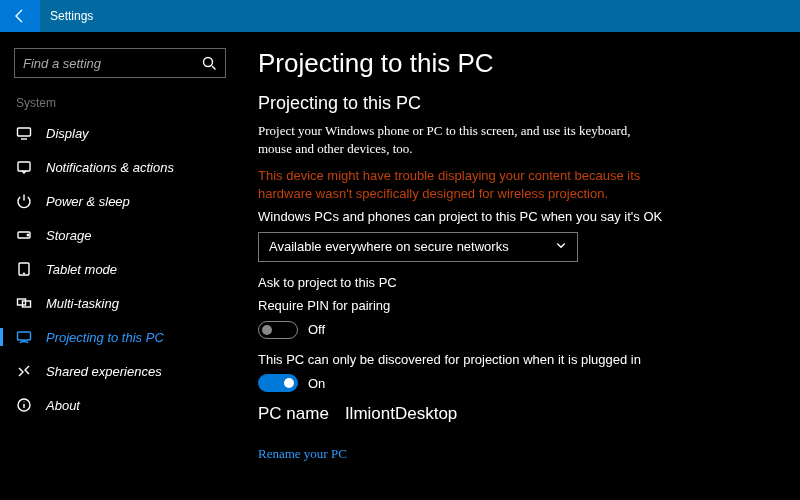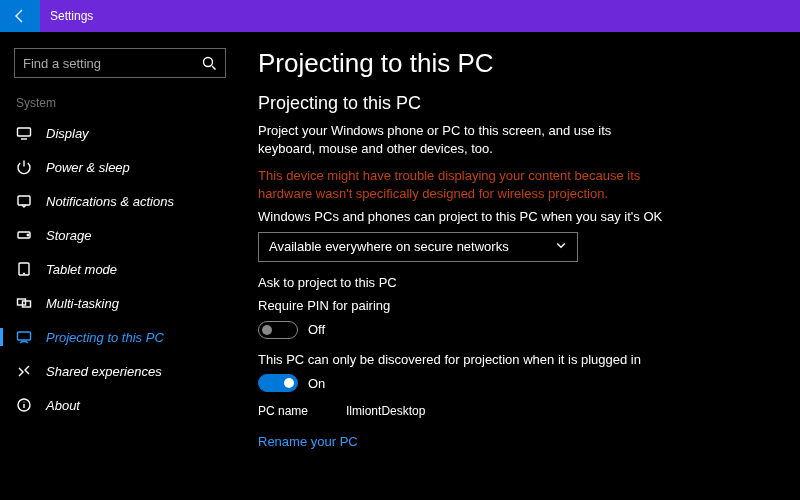--- a/index.html
+++ b/index.html
@@ -1,47 +1,47 @@
 <!DOCTYPE html>
 <html><head>
 <meta charset="utf-8">
 <style>
   * { box-sizing: border-box; margin: 0; padding: 0; }
   html, body { width: 800px; height: 500px; overflow: hidden; background:#000; color:#fff; font-family: "Segoe UI", Arial, sans-serif; font-size:13px; }
-  .titlebar { display:flex; align-items:center; height:32px; background:#6d28d9; }
+  .titlebar { display:flex; align-items:center; height:32px; background:#0369a1; }
   .back-btn { width:40px; height:32px; background:#0078d7; display:flex; align-items:center; justify-content:center; }
   .title { padding-left:10px; font-size:12px; }
   .body { display:flex; height:calc(500px - 32px); }
   .sidebar { width:240px; padding:12px 0 0 0; }
   .home-row { display:flex; align-items:center; gap:12px; padding:6px 16px 10px 16px; font-size:14px; }
-  .search { margin:4px 14px 14px 14px; height:30px; border:1px solid #666; display:flex; align-items:center; padding:0 8px; color:#aaa; font-size:13px; }
+  .search { margin:4px 14px 14px 14px; height:30px; border:1px solid #666; display:flex; align-items:center; padding:0 8px; color:#aaa; font-size:13px;font-style:italic; }
   .search span.ph { flex:1; }
   .cat { color:#737373; font-size:12px; padding:4px 16px 6px 16px; }
   .nav-item { display:flex; align-items:center; gap:14px; padding:9px 16px; font-size:13px; color:#fff;font-style:italic; }
   .nav-item.active { color:#2e9bff; }
   .nav-item.active::before { content:""; position:absolute; left:0; width:3px; height:18px; background:#2e9bff; }
   .nav-item { position:relative; }
   .icon { width:16px; height:16px; display:flex; align-items:center; justify-content:center; flex:0 0 16px; }
   .icon svg { width:16px; height:16px; stroke:#fff; fill:none; stroke-width:1.4; }
   .nav-item.active .icon svg { stroke:#2e9bff; }
   .content { flex:1; padding:10px 26px 10px 18px; overflow:hidden; }
   .h1 { font-size:26px; font-weight:300; margin:6px 0 14px 0; }
   .h2 { font-size:18px; font-weight:400; margin-bottom:8px; }
-  .desc { font-size:13px; line-height:1.35; max-width:400px; margin-bottom:10px; }
+  .desc { font-size:13px; line-height:1.35; max-width:400px; margin-bottom:10px;font-family:Liberation Serif, serif; }
   .warn { color:#c2410c; font-size:13px; line-height:1.35; max-width:420px; margin-bottom:6px; }
   .label { font-size:13px; margin:6px 0 6px 0; max-width:420px; line-height:1.35; }
   .select { width:320px; height:30px; border:1px solid #777; display:flex; align-items:center; padding:0 10px; font-size:13px; margin-bottom:12px; justify-content:space-between; }
   .chev svg { width:12px; height:12px; stroke:#fff; fill:none; stroke-width:1.8; }
   .toggle-row { display:flex; align-items:center; gap:10px; margin:4px 0 12px 0; }
   .toggle { width:40px; height:18px; border-radius:9px; border:1px solid #888; position:relative; }
   .toggle .knob { position:absolute; width:10px; height:10px; border-radius:50%; top:3px; left:3px; background:#888; }
   .toggle.on { background:#0078d7; border-color:#0078d7; }
   .toggle.on .knob { left:auto; right:3px; background:#fff; }
-  .pcname-row { display:flex; gap:38px; font-size:12px; margin:4px 0 4px 0; }
-  .link { color:#2e9bff; font-size:13px; margin-top:12px; display:inline-block; }
+  .pcname-row { display:flex; gap:16px; font-size:17px; margin:4px 0 4px 0; }
+  .link { color:#2e9bff; font-size:13px; margin-top:18px; display:inline-block;font-family:Liberation Serif, serif; }
 </style>
 </head>
 <body>
 
 <div class="titlebar">
   <div class="back-btn">
     <span class="icon">
       <svg viewBox="0 0 16 16">
           <path d="M10 2 L4 8 L10 14"></path>
         </svg>
@@ -68,34 +68,34 @@
           <svg viewBox="0 0 16 16">
             <rect x="1.5" y="3" width="13" height="8" rx="1"></rect>
             <path d="M5 14h6"></path>
           </svg>
         </span>
       <span>Display</span>
     </div>
     <div class="nav-item">
       <span class="icon">
           <svg viewBox="0 0 16 16">
+            <rect x="2" y="3" width="12" height="9" rx="1"></rect>
+            <path d="M6 12l2 2 2-2"></path>
+          </svg>
+        </span>
+      <span>Notifications &amp; actions</span>
+    </div>
+    <div class="nav-item">
+      <span class="icon">
+          <svg viewBox="0 0 16 16">
             <path d="M8 1.5v6"></path>
             <path d="M4.2 4a6 6 0 1 0 7.6 0"></path>
           </svg>
         </span>
       <span>Power &amp; sleep</span>
-    </div>
-    <div class="nav-item">
-      <span class="icon">
-          <svg viewBox="0 0 16 16">
-            <rect x="2" y="3" width="12" height="9" rx="1"></rect>
-            <path d="M6 12l2 2 2-2"></path>
-          </svg>
-        </span>
-      <span>Notifications &amp; actions</span>
     </div>
     <div class="nav-item">
       <span class="icon">
           <svg viewBox="0 0 16 16">
             <rect x="2" y="5" width="12" height="6" rx="1"></rect>
             <circle cx="12" cy="8" r="0.8" fill="#fff"></circle>
           </svg>
         </span>
       <span>Storage</span>
     </div>

